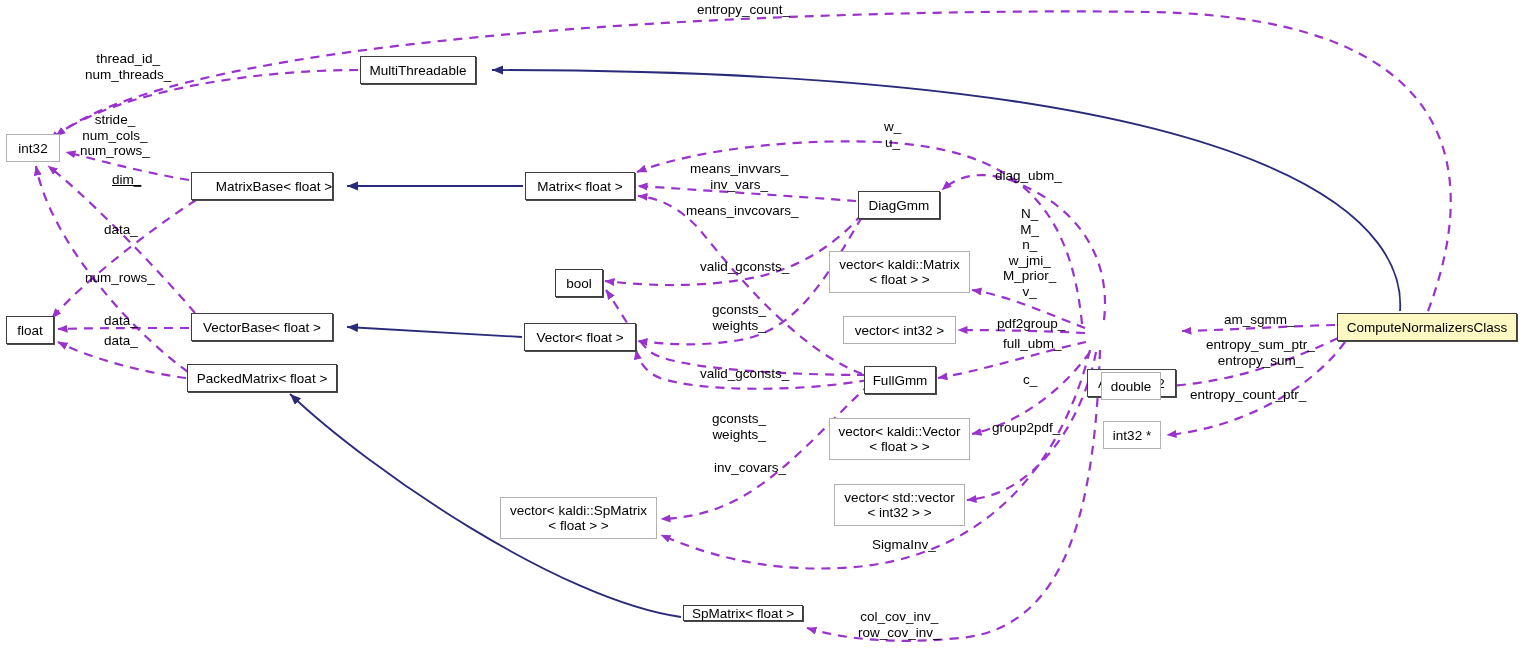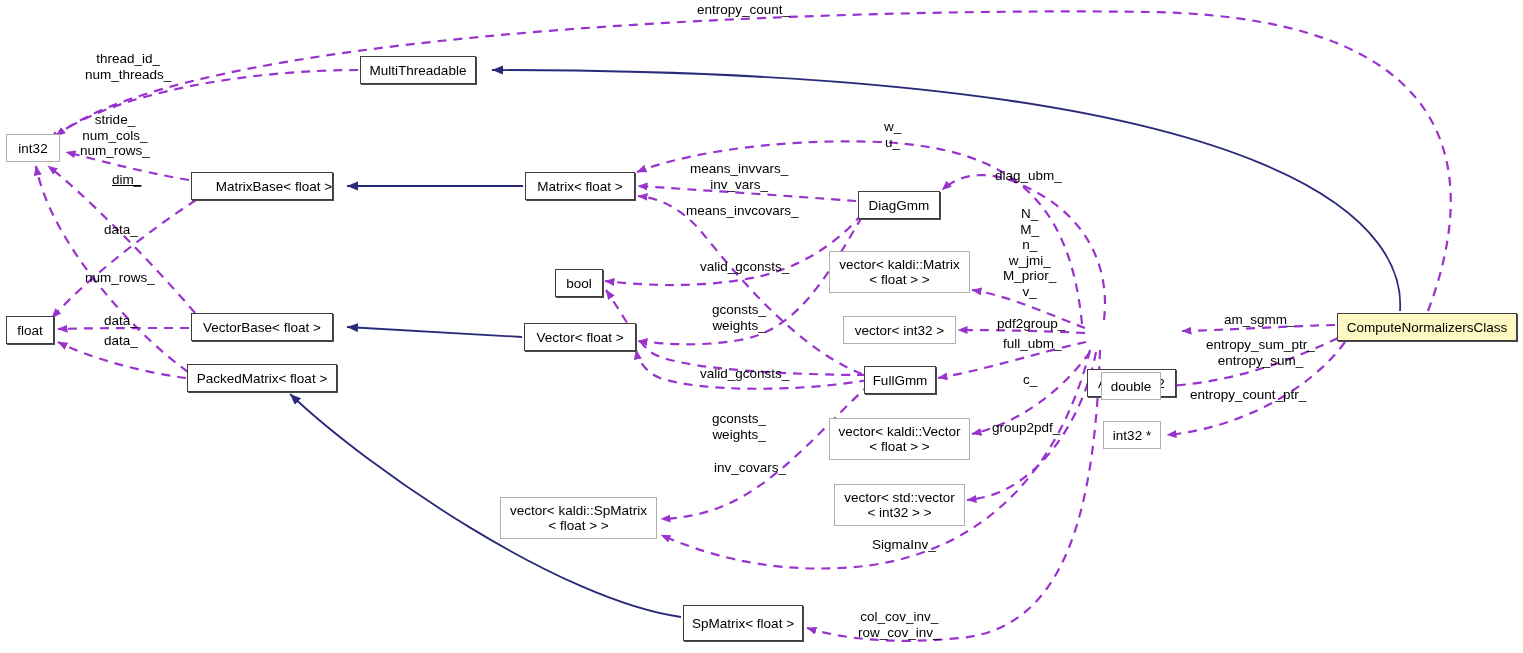--- a/index.html
+++ b/index.html
@@ -159,21 +159,21 @@
   <div class="node-box klass" style="left:6px;   top:316px; width:48px;  height:28px;">float</div>
   <div class="node-box klass" style="left:360px; top:56px;  width:116px; height:28px;">MultiThreadable</div>
   <div class="node-box klass" style="left:191px; top:172px; width:142px; height:28px;padding-left:24px;">MatrixBase&lt; float &gt;</div>
   <div class="node-box klass" style="left:191px; top:313px; width:142px; height:28px;">VectorBase&lt; float &gt;</div>
   <div class="node-box klass" style="left:187px; top:364px; width:150px; height:28px;">PackedMatrix&lt; float &gt;</div>
   <div class="node-box klass" style="left:525px; top:172px; width:110px; height:28px;">Matrix&lt; float &gt;</div>
   <div class="node-box klass" style="left:555px; top:269px; width:48px;  height:28px;">bool</div>
   <div class="node-box klass" style="left:524px; top:323px; width:112px; height:28px;">Vector&lt; float &gt;</div>
   <div class="node-box stl" style="left:500px; top:497px; width:157px; height:42px;">vector&lt; kaldi::SpMatrix
 &lt; float &gt; &gt;</div>
-  <div class="node-box klass" style="left:683px; top:605px; width:120px; height:36px;">SpMatrix&lt; float &gt;</div>
+  <div class="node-box klass" style="left:683px; top:605px; width:120px; height:16px;">SpMatrix&lt; float &gt;</div>
   <div class="node-box klass" style="left:858px; top:191px; width:82px;  height:28px;">DiagGmm</div>
   <div class="node-box stl" style="left:829px; top:251px; width:141px; height:42px;">vector&lt; kaldi::Matrix
 &lt; float &gt; &gt;</div>
   <div class="node-box stl" style="left:843px; top:316px; width:113px; height:28px;">vector&lt; int32 &gt;</div>
   <div class="node-box klass" style="left:864px; top:366px; width:72px;  height:28px;">FullGmm</div>
   <div class="node-box stl" style="left:829px; top:418px; width:141px; height:42px;">vector&lt; kaldi::Vector
 &lt; float &gt; &gt;</div>
   <div class="node-box stl" style="left:834px; top:484px; width:131px; height:42px;">vector&lt; std::vector
 &lt; int32 &gt; &gt;</div>
   <div class="node-box klass" style="left:1087px;top:322px; width:89px;  height:28px;margin-top:47px;">AmSgmm2</div>

